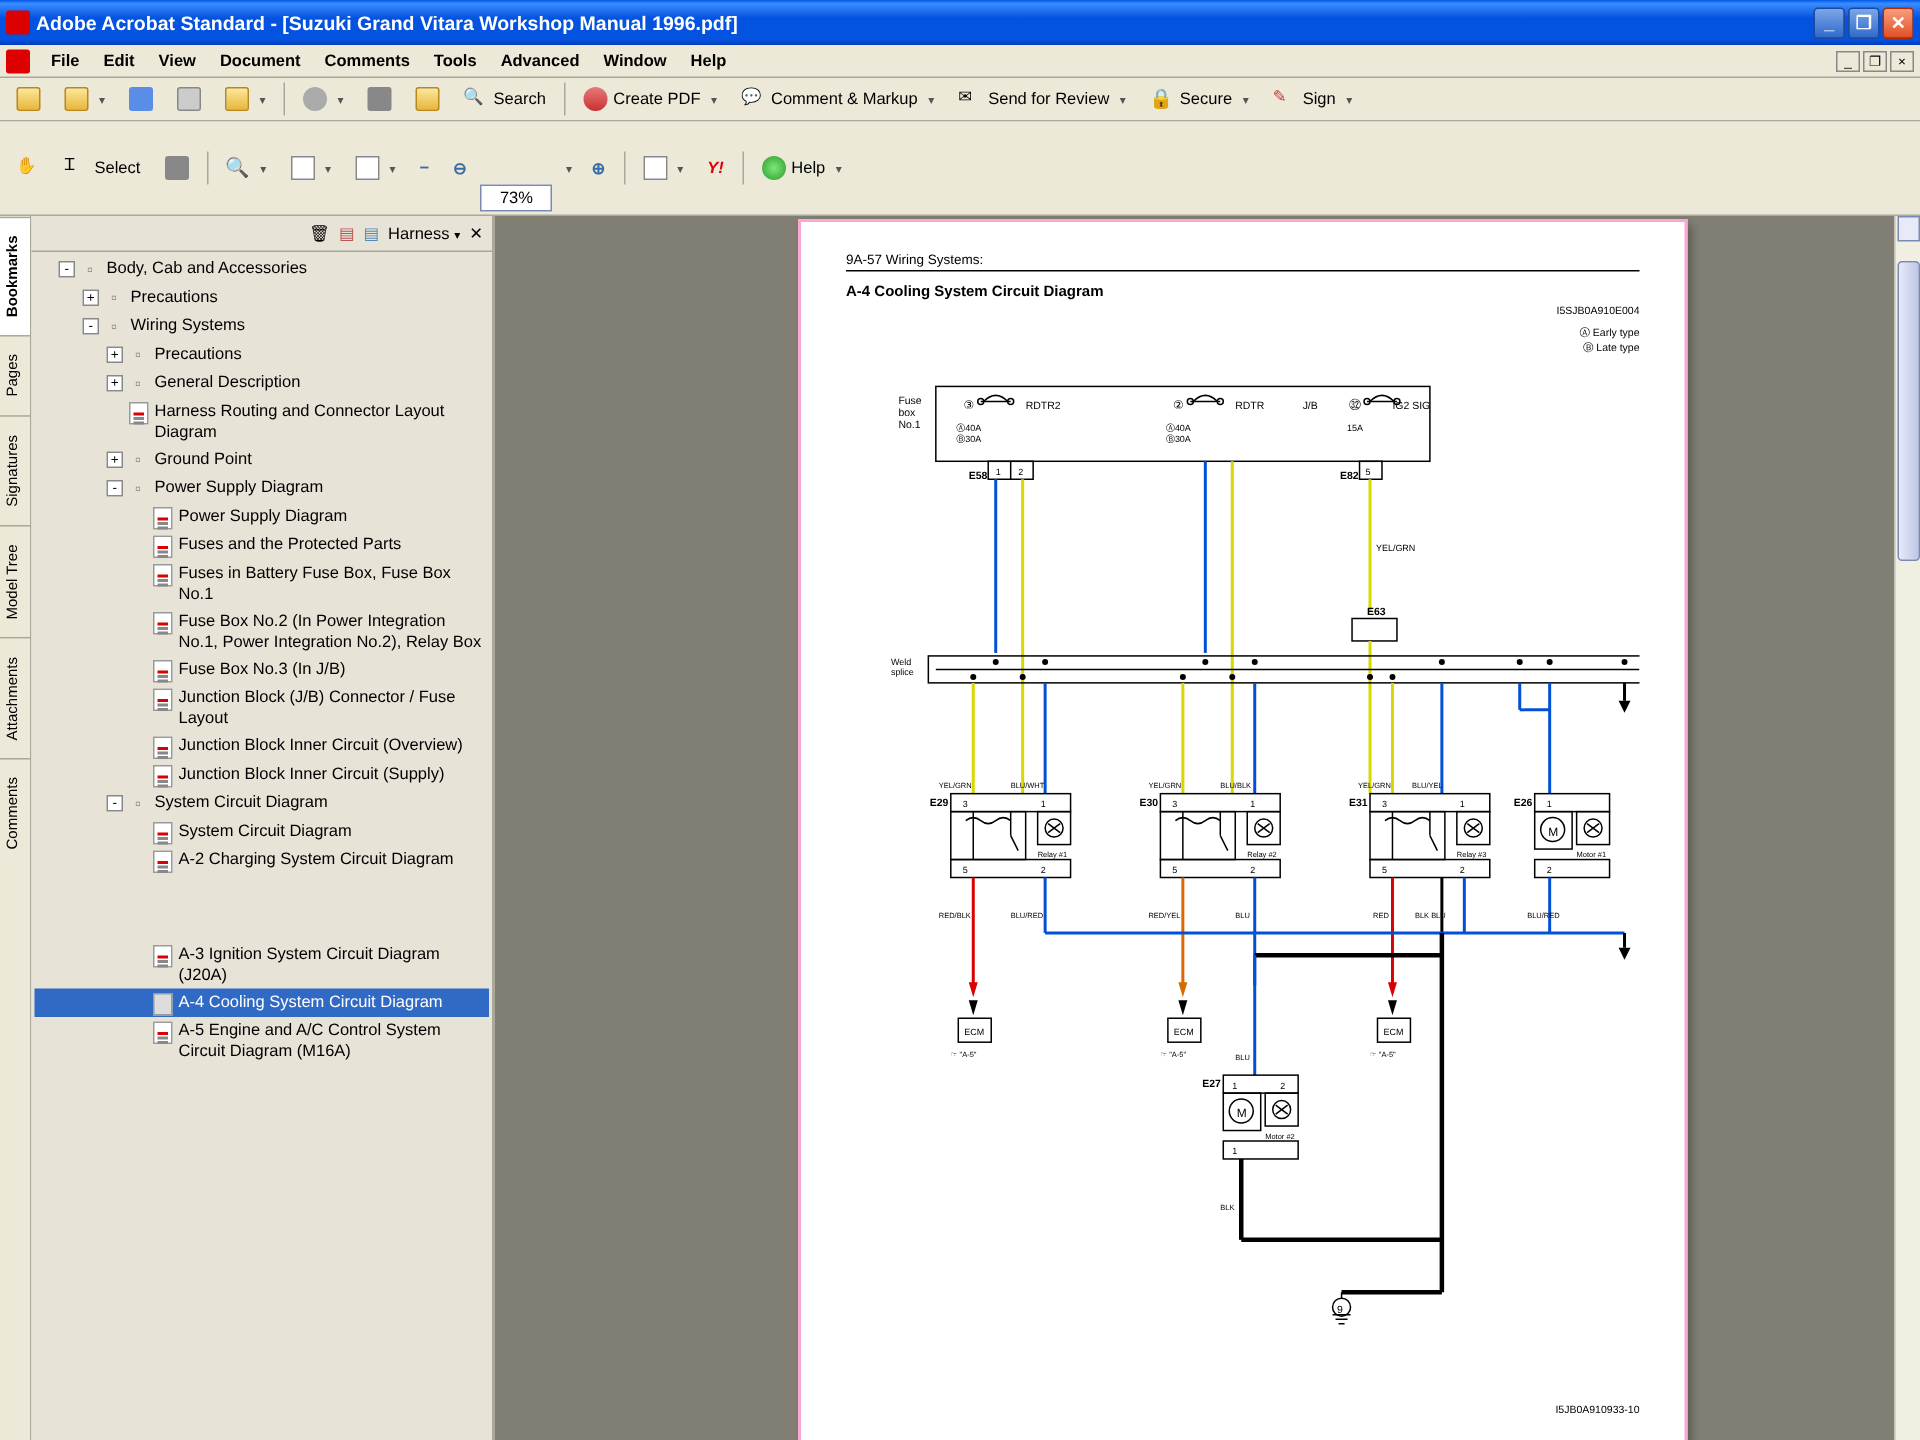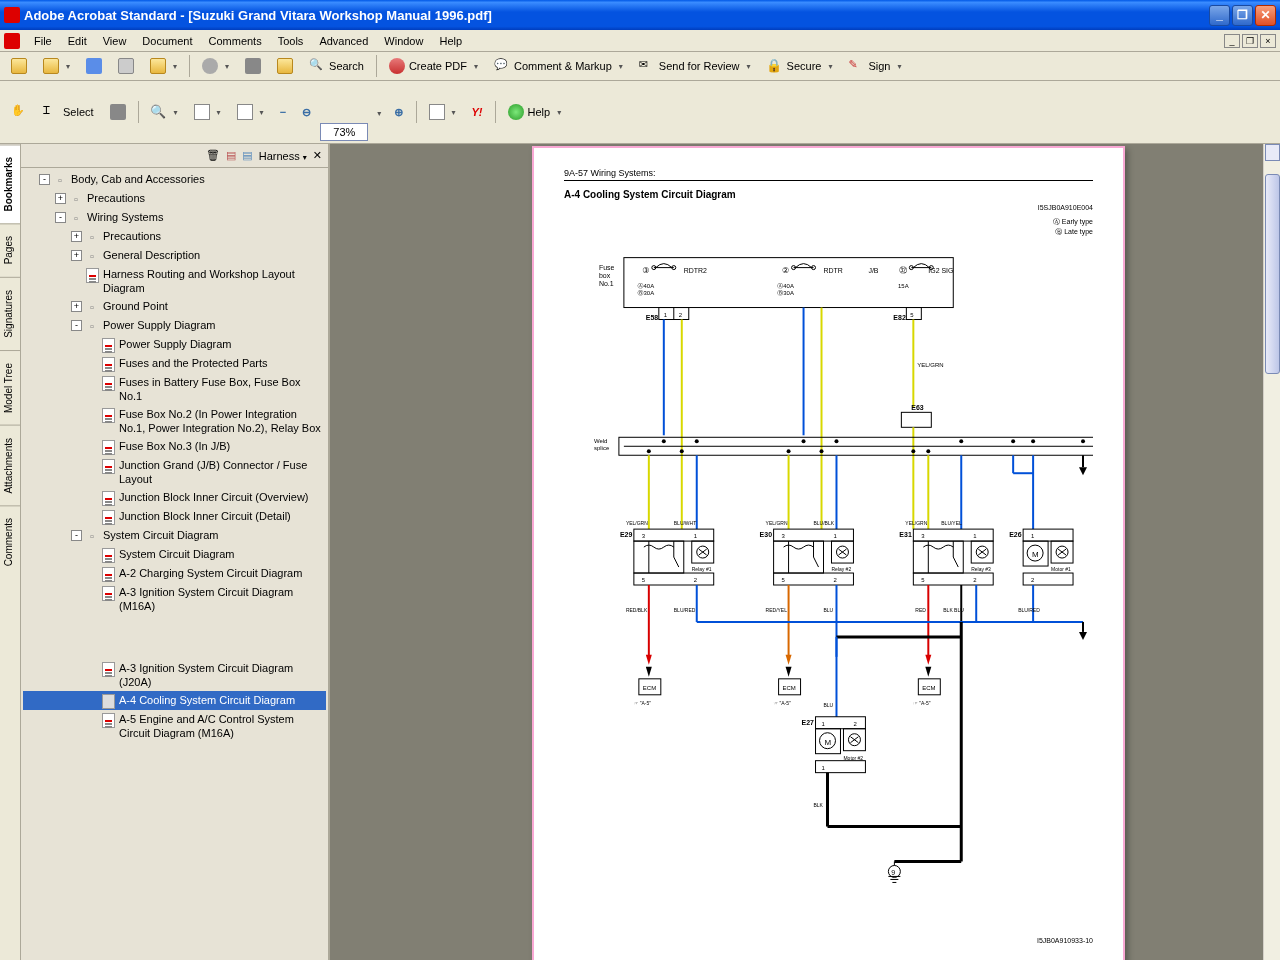--- a/index.html
+++ b/index.html
@@ -10,21 +10,21 @@
 .titlebar .icon { width: 16px; height: 16px; background: #d00; margin-right: 4px; border-radius: 2px; }
 .titlebar .title { flex: 1; font-size: 13px; }
 .winbtns { display: flex; gap: 2px; }
 .winbtn { width: 21px; height: 21px; border-radius: 3px; display: flex; align-items: center; justify-content: center; font-size: 12px; font-weight: bold; }
 .winbtn.min, .winbtn.max { background: linear-gradient(to bottom, #7ba7e8, #2f69cc); border: 1px solid #1a4aa0; color: white; }
 .winbtn.close { background: linear-gradient(to bottom, #f89e7b, #e04f27); border: 1px solid #b02a00; color: white; }
 
 
 .menubar { height: 22px; background: #ece9d8; border-bottom: 1px solid #aca899; display: flex; align-items: center; padding: 0 4px; }
 .menubar .micon { width: 16px; height: 16px; background: #d00; margin-right: 6px; border-radius: 2px; }
-.menubar .mitem { padding: 2px 8px; cursor: default; }
+.menubar .mitem { padding: 2px 8px; cursor: default; font-weight: bold; }
 .menubar .docctrl { margin-left: auto; display: flex; gap: 2px; }
 .menubar .docctrl span { width: 16px; height: 14px; border: 1px solid #888; background: #ece9d8; font-size: 9px; text-align: center; line-height: 12px; }
 
 
 .toolbar { background: #ece9d8; border-bottom: 1px solid #aca899; display: flex; align-items: center; padding: 2px 4px; gap: 2px; min-height: 28px; }
 .tbbtn { display: flex; align-items: center; padding: 3px 6px; gap: 4px; cursor: default; border: 1px solid transparent; border-radius: 3px; }
 .tbicon { width: 16px; height: 16px; display: inline-block; }
 .tbsep { width: 1px; height: 22px; background: #aca899; margin: 0 3px; }
 .dropdown-arrow::after { content: "▾"; font-size: 8px; margin-left: 3px; color: #555; }
 
@@ -268,21 +268,21 @@
           <div class="bm-label">Precautions</div>
         </div>
         <div class="bm-item" style="padding-left: 48px;">
           <div class="bm-expand">+</div>
           <div class="bm-doc-icon folder">▫</div>
           <div class="bm-label">General Description</div>
         </div>
         <div class="bm-item" style="padding-left: 48px;">
           <div class="bm-noexpand"></div>
           <div class="bm-doc-icon pdf"></div>
-          <div class="bm-label">Harness Routing and Workshop Layout Diagram</div>
+          <div class="bm-label">Harness Routing and Connector Layout Diagram</div>
         </div>
         <div class="bm-item" style="padding-left: 48px;">
           <div class="bm-expand">+</div>
           <div class="bm-doc-icon folder">▫</div>
           <div class="bm-label">Ground Point</div>
         </div>
         <div class="bm-item" style="padding-left: 48px;">
           <div class="bm-expand">-</div>
           <div class="bm-doc-icon folder">▫</div>
           <div class="bm-label">Power Supply Diagram</div>
@@ -308,51 +308,46 @@
           <div class="bm-label">Fuse Box No.2 (In Power Integration No.1, Power Integration No.2), Relay Box</div>
         </div>
         <div class="bm-item" style="padding-left: 64px; justify-content: center;">
           <div class="bm-noexpand"></div>
           <div class="bm-doc-icon pdf"></div>
           <div class="bm-label">Fuse Box No.3 (In J/B)</div>
         </div>
         <div class="bm-item" style="padding-left: 64px;">
           <div class="bm-noexpand"></div>
           <div class="bm-doc-icon pdf"></div>
-          <div class="bm-label">Junction Grand (J/B) Connector / Fuse Layout</div>
+          <div class="bm-label">Junction Block (J/B) Connector / Fuse Layout</div>
         </div>
         <div class="bm-item" style="padding-left: 64px;">
           <div class="bm-noexpand"></div>
           <div class="bm-doc-icon pdf"></div>
           <div class="bm-label">Junction Block Inner Circuit (Overview)</div>
         </div>
         <div class="bm-item" style="padding-left: 64px;">
           <div class="bm-noexpand"></div>
           <div class="bm-doc-icon pdf"></div>
-          <div class="bm-label">Junction Block Inner Circuit (Detail)</div>
+          <div class="bm-label">Junction Block Inner Circuit (Supply)</div>
         </div>
         <div class="bm-item" style="padding-left: 48px;">
           <div class="bm-expand">-</div>
           <div class="bm-doc-icon folder">▫</div>
           <div class="bm-label">System Circuit Diagram</div>
         </div>
         <div class="bm-item" style="padding-left: 64px;">
           <div class="bm-noexpand"></div>
           <div class="bm-doc-icon pdf"></div>
           <div class="bm-label">System Circuit Diagram</div>
         </div>
         <div class="bm-item" style="padding-left: 64px;">
           <div class="bm-noexpand"></div>
           <div class="bm-doc-icon pdf"></div>
           <div class="bm-label">A-2 Charging System Circuit Diagram</div>
-        </div>
-        <div class="bm-item" style="padding-left: 64px;">
-          <div class="bm-noexpand"></div>
-          <div class="bm-doc-icon pdf"></div>
-          <div class="bm-label">A-3 Ignition System Circuit Diagram (M16A)</div>
         </div>
         <div class="bm-item" style="padding-left: 64px; margin-top: 44px;">
           <div class="bm-noexpand"></div>
           <div class="bm-doc-icon pdf"></div>
           <div class="bm-label">A-3 Ignition System Circuit Diagram (J20A)</div>
         </div>
         <div class="bm-item selected" style="padding-left: 64px;">
           <div class="bm-noexpand"></div>
           <div class="bm-doc-icon pdf-grey"></div>
           <div class="bm-label">A-4 Cooling System Circuit Diagram</div>

